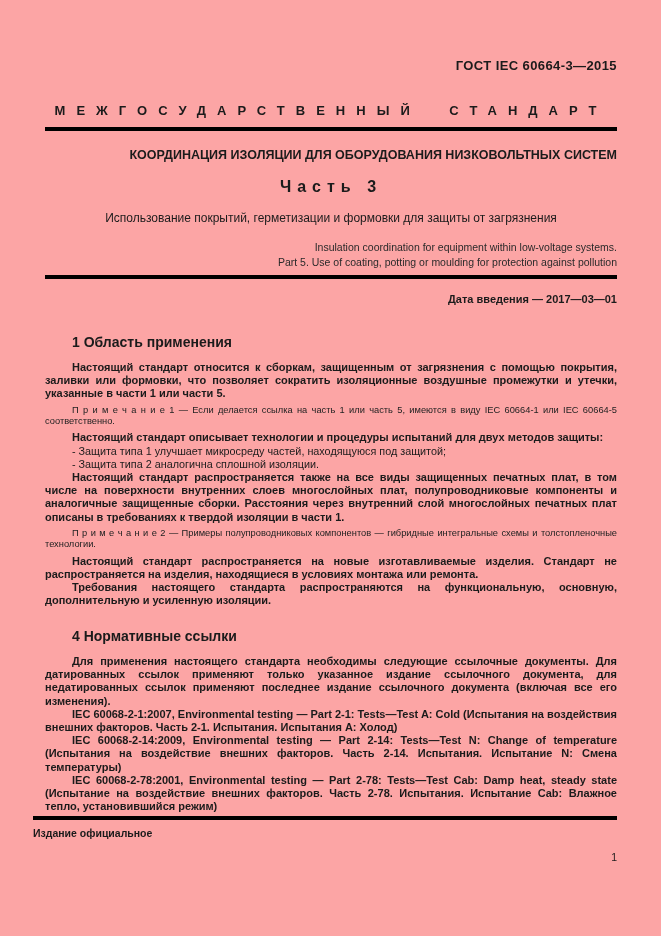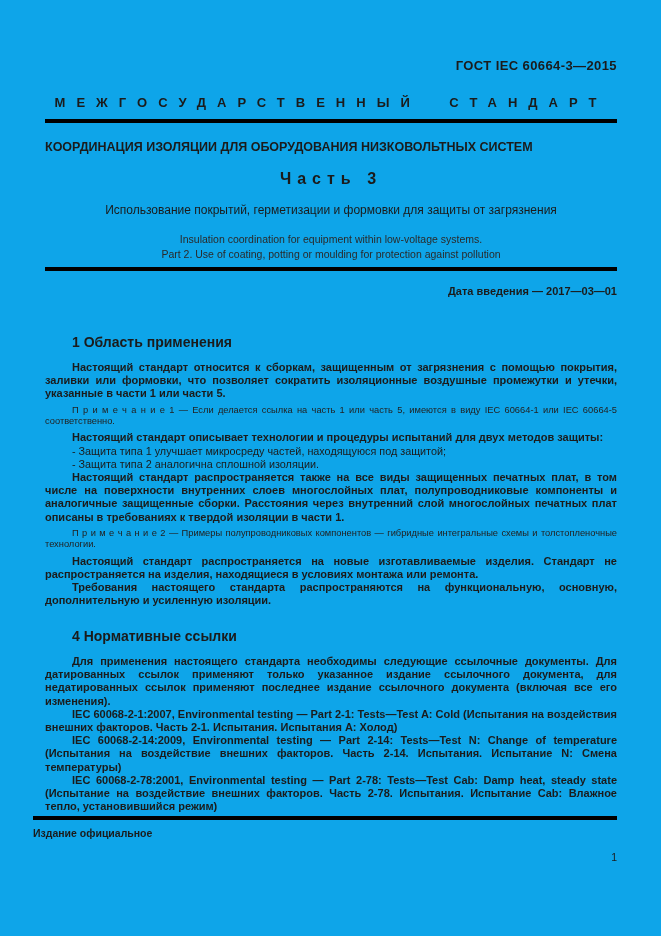--- a/index.html
+++ b/index.html
@@ -1,47 +1,47 @@
 <!DOCTYPE html>
 <html><head>
 <meta charset="utf-8">
 <style>
   html,body { margin:0; padding:0; background:#ffffff; }
   .page {
     position:relative;
     width:661px; height:936px;
-    background:#0ea5e9;
+    background:#fca5a5;
     color:#1b1b1b;
     font-family:"Liberation Sans", sans-serif;
     overflow:hidden;
     box-sizing:border-box;
   }
   .header { position:absolute; left:45px; right:44px; top:58px; }
   .doc-number {
     text-align:right; font-weight:bold; font-size:13px; letter-spacing:0.4px;
   }
   .standard-type {
-    margin-top:22px;
+    margin-top:30px;
     font-weight:bold; font-size:13px;
     text-align:center;
     letter-spacing:11px; word-spacing:14px;
     white-space:nowrap;
   }
   .rule { height:4px; background:#000; margin-top:9px; }
   .title-ru {
-    margin-top:17px; text-align:left; font-weight:bold; font-size:12.5px;
+    margin-top:17px; text-align:right; font-weight:bold; font-size:12.5px;
   }
   .part-label {
     margin-top:16px; text-align:center; font-weight:bold; font-size:16px;
     letter-spacing:6px;
   }
   .subtitle-ru {
     margin-top:15px; text-align:center; font-weight:normal; font-size:12px;
   }
-  .title-en { margin-top:15px; text-align:center; font-size:10.5px; line-height:15px; color:#2a2a2a; }
+  .title-en { margin-top:15px; text-align:right; font-size:10.5px; line-height:15px; color:#2a2a2a; }
   .title-rule { height:3.5px; background:#000; margin-top:5px; }
   .effective-date {
     margin-top:14px; text-align:right; font-weight:bold; font-size:11px;
   }
   .section { position:absolute; left:45px; right:44px; }
   .section-1 { top:334px; }
   .section-2 { top:628px; }
   .section-heading {
     font-weight:bold; font-size:14px; margin:0 0 11px 0; padding-left:27px;
   }
@@ -70,21 +70,21 @@
 
   <div class="header">
     <div class="doc-number">ГОСТ  IEC 60664-3—2015</div>
     <div class="standard-type">МЕЖГОСУДАРСТВЕННЫЙ СТАНДАРТ</div>
     <div class="rule"></div>
     <div class="title-ru">КООРДИНАЦИЯ ИЗОЛЯЦИИ ДЛЯ ОБОРУДОВАНИЯ НИЗКОВОЛЬТНЫХ СИСТЕМ</div>
     <div class="part-label">Часть 3</div>
     <div class="subtitle-ru">Использование покрытий, герметизации и формовки для защиты от загрязнения</div>
     <div class="title-en">
       <div>Insulation coordination for equipment within low-voltage systems.</div>
-      <div>Part 2. Use of coating, potting or moulding for protection against pollution</div>
+      <div>Part 5. Use of coating, potting or moulding for protection against pollution</div>
     </div>
     <div class="title-rule"></div>
     <div class="effective-date">Дата введения — 2017—03—01</div>
   </div>
 
   <div class="section section-1">
     <div class="section-heading">1  Область применения</div>
     <p class="para">Настоящий стандарт относится к сборкам, защищенным от загрязнения с помощью покрытия, заливки или формовки, что позволяет сократить изоляционные воздушные промежутки и утечки, указанные в части 1 или части 5.</p>
     <p class="note">П р и м е ч а н и е   1 — Если делается ссылка на часть 1 или часть 5, имеются в виду IEC 60664-1 или IEC 60664-5 соответственно.</p>
     <p class="para">Настоящий стандарт описывает технологии и процедуры испытаний для двух методов защиты:</p>

